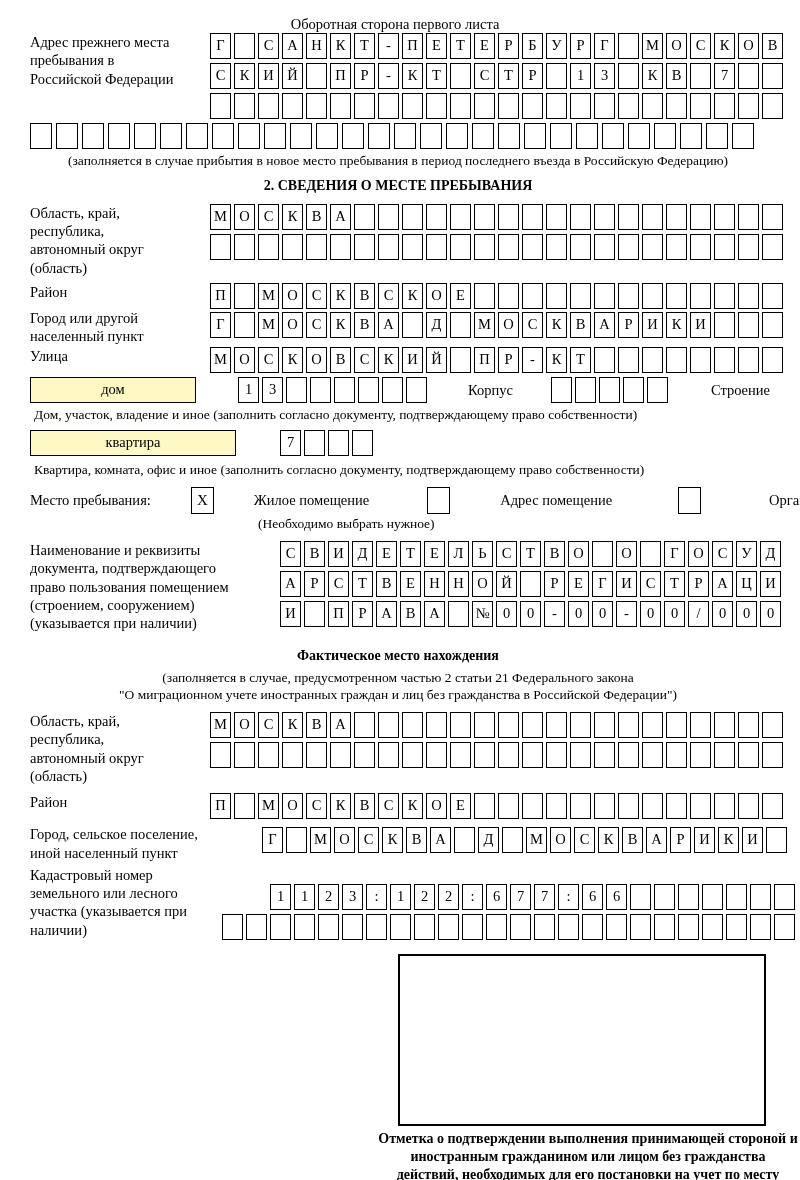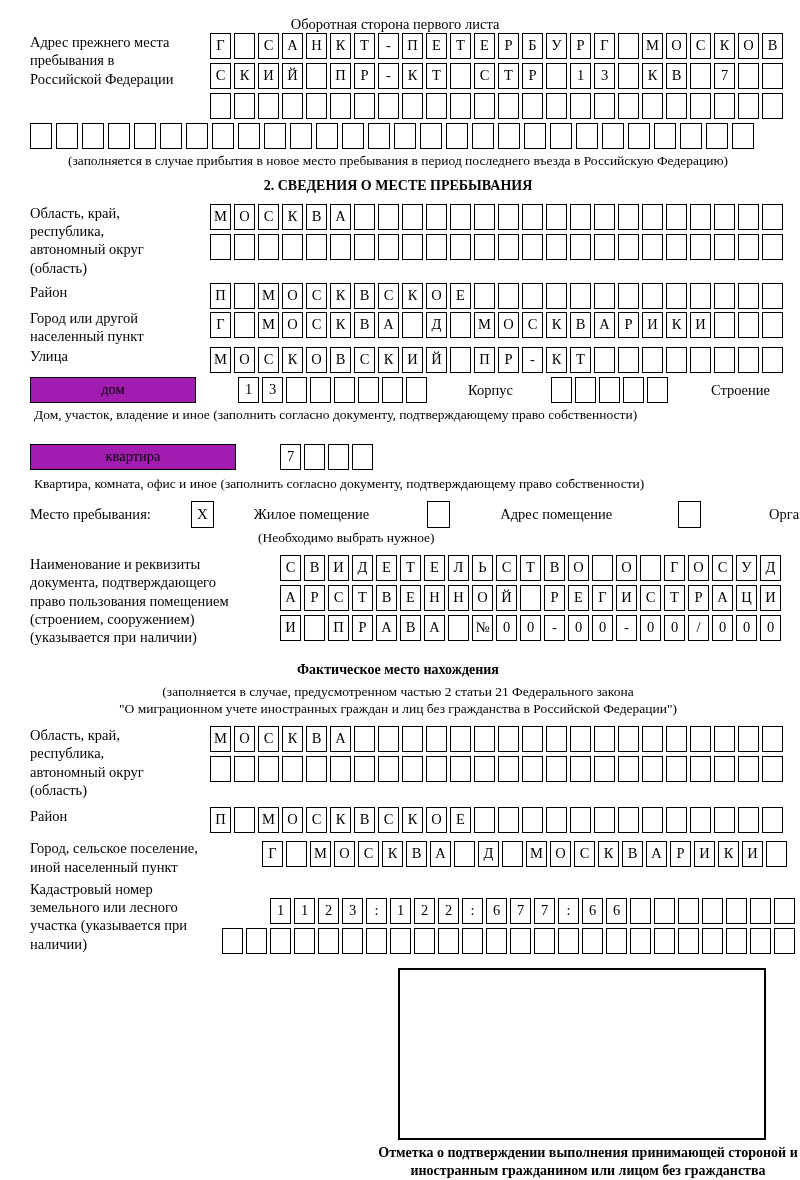--- a/index.html
+++ b/index.html
@@ -21,21 +21,21 @@
     margin-right:3px;font-size:14.5px;line-height:23px;text-align:center;
     background:#fff;flex:0 0 auto;
   }
   .cells.wide .cell{width:22px;margin-right:4px;}
   .rowgap{margin-bottom:4px;}
   .caption{font-size:13.5px;line-height:1.25;}
   .caption-center{text-align:center;}
   .sec-title{font-size:14px;font-weight:bold;text-align:center;margin:8px 0 10px 0;}
   .labelbox{
     box-sizing:border-box;border:1.6px solid #000;height:26px;
-    font-size:14.5px;line-height:23px;text-align:center;flex:0 0 auto;background:#a21caf;
+    font-size:14.5px;line-height:23px;text-align:center;flex:0 0 auto;background:#fef9c3;
   }
   .inline-lbl{font-size:14.5px;line-height:26px;flex:0 0 auto;}
   .chk{
     box-sizing:border-box;width:23px;height:27px;border:1.6px solid #000;
     font-size:15px;line-height:24px;text-align:center;flex:0 0 auto;background:#fff;
   }
   .right-align{justify-content:flex-end;}
   .stamp-box{
     box-sizing:border-box;border:2px solid #000;width:368px;height:172px;
     margin-left:368px;background:#fff;
@@ -338,21 +338,21 @@
         <div class="cell"></div>
       </div>
     <div class="inline-lbl" style="margin-left:8px;margin-right:24px;">Строение</div>
     <div class="cells">
         <div class="cell">1</div>
         <div class="cell"></div>
         <div class="cell"></div>
         <div class="cell"></div>
       </div>
   </div>
-  <div class="caption" style="margin:4px 0 20px 4px;">Дом, участок, владение и иное (заполнить согласно документу, подтверждающему право собственности)</div>
+  <div class="caption" style="margin:4px 0 6px 4px;">Дом, участок, владение и иное (заполнить согласно документу, подтверждающему право собственности)</div>
 
   <div class="frow">
     <div class="labelbox" style="width:206px;">квартира</div>
     <div class="cells" style="margin-left:12px;">
         <div class="cell">7</div>
         <div class="cell"></div>
         <div class="cell"></div>
         <div class="cell"></div>
       </div>
   </div>

